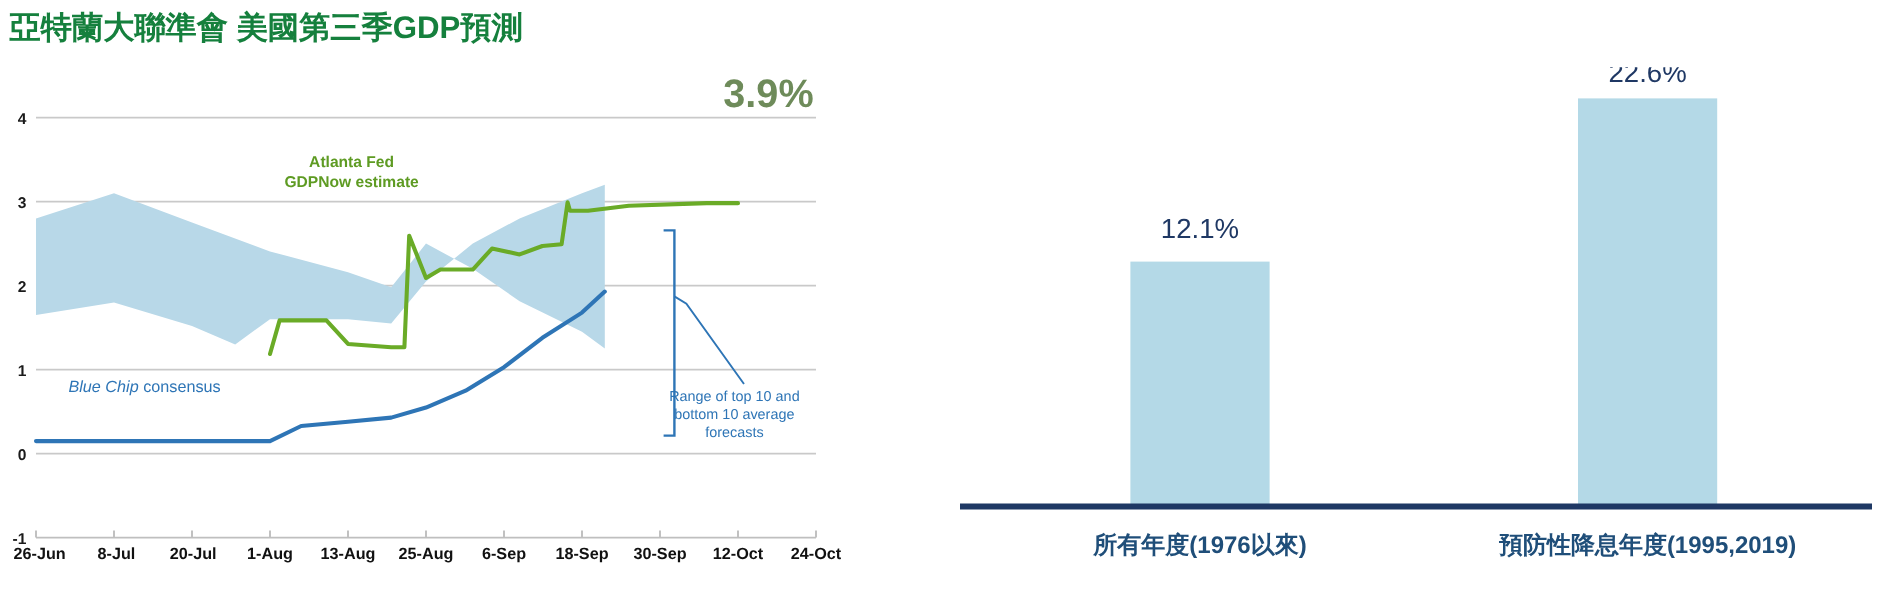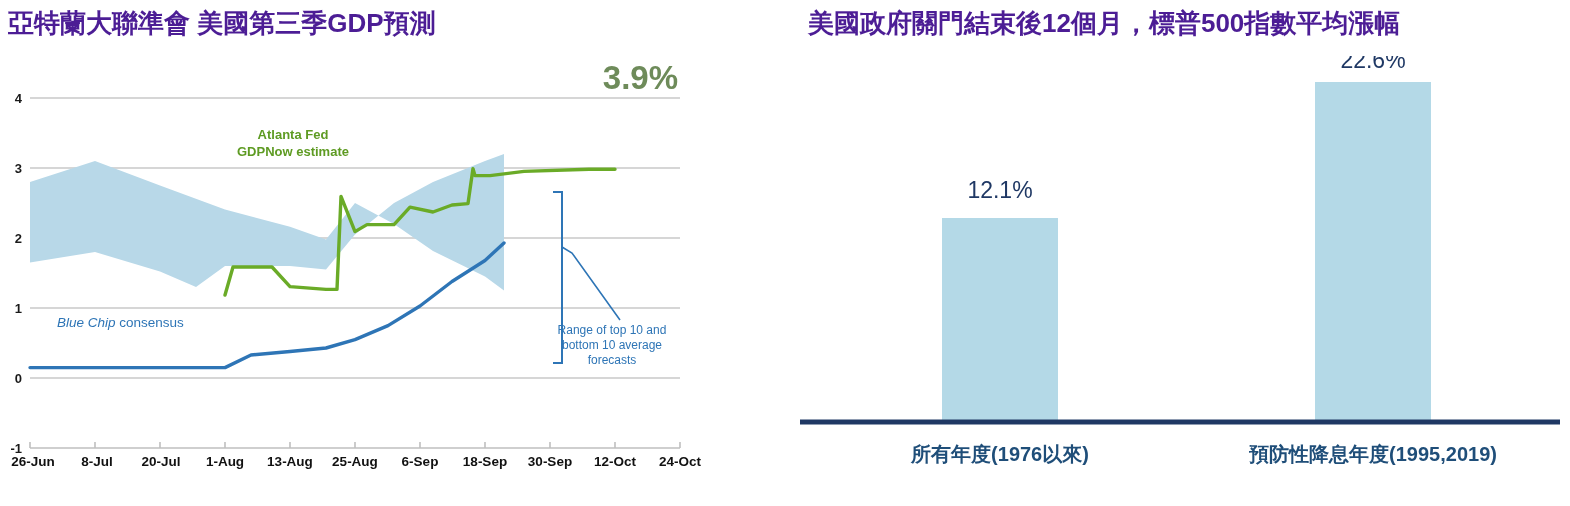--- a/index.html
+++ b/index.html
@@ -13,21 +13,21 @@
 
   
   .panel{position:absolute;top:0;height:506px;}
   .panel-left{left:0;width:780px;}
   .panel-right{left:790px;width:780px;}
 
   .panel-title{
     position:absolute;
     font-size:26px;
     font-weight:bold;
-    color:#4c1d95;
+    color:#15803d;
     white-space:nowrap;
     letter-spacing:0px;
   }
   .title-left{left:8px;top:6px;}
   .title-right{left:18px;top:6px;}
 
   
   #left-chart-svg{position:absolute;left:0;top:56px;}
 
   .axis-text{
@@ -196,21 +196,20 @@
         <text class="ann-blue" x="612" y="293" text-anchor="middle">bottom 10 average</text>
         <text class="ann-blue" x="612" y="308" text-anchor="middle">forecasts</text>
       </g>
 
       <text class="big-value" x="678" y="33" text-anchor="end">3.9%</text>
     </svg>
   </div>
 
   <div class="panel panel-right">
 
-    <div class="panel-title title-right">美國政府關門結束後12個月，標普500指數平均漲幅</div>
 
     <svg id="right-chart-svg" width="780" height="450" viewBox="0 0 780 450">
 
       <rect x="152" y="162" width="116" height="202" fill="#B4D9E7"></rect>
       <text class="bar-value" x="210" y="142" text-anchor="middle">12.1%</text>
 
       <rect x="525" y="26" width="116" height="338" fill="#B4D9E7"></rect>
       <text class="bar-value" x="583" y="12" text-anchor="middle">22.6%</text>
 
       <line x1="10" y1="366" x2="770" y2="366" stroke="#1F3864" stroke-width="5"></line>

